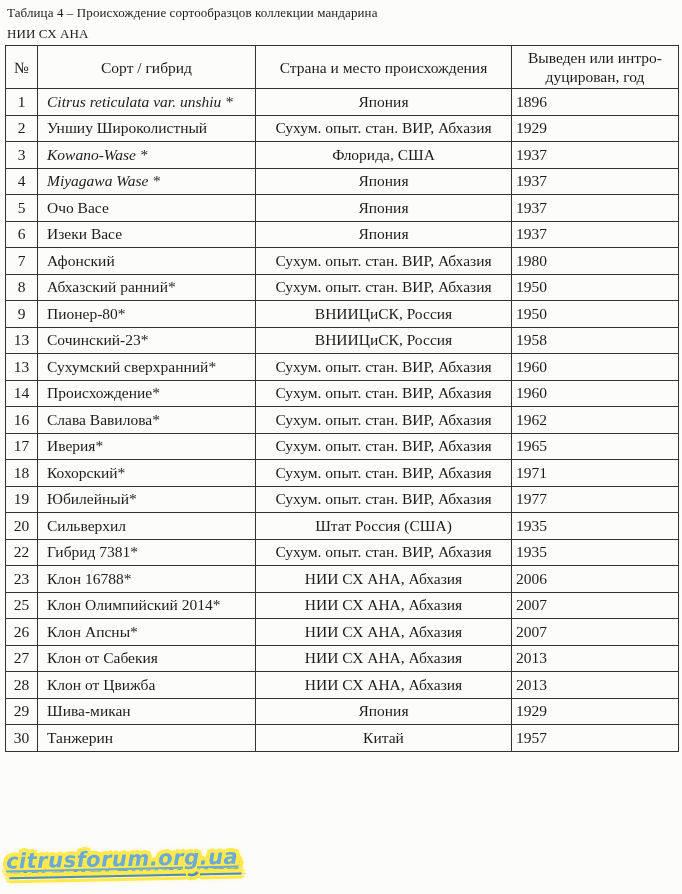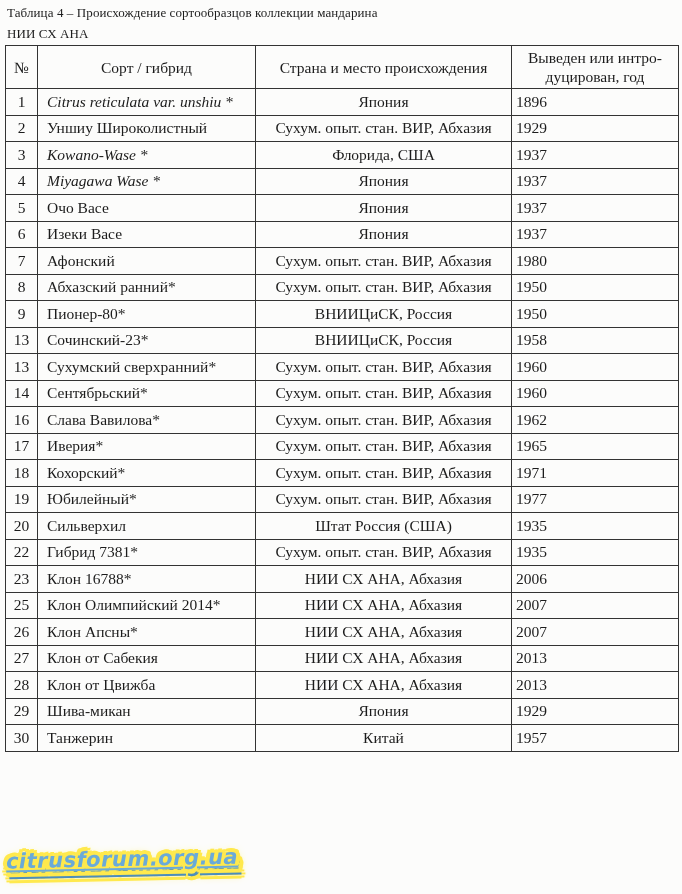--- a/index.html
+++ b/index.html
@@ -164,21 +164,21 @@
         <td class="c-year">1958</td>
       </tr>
       <tr>
         <td class="c-num">13</td>
         <td class="c-name">Сухумский сверхранний*</td>
         <td class="c-origin">Сухум. опыт. стан. ВИР, Абхазия</td>
         <td class="c-year">1960</td>
       </tr>
       <tr>
         <td class="c-num">14</td>
-        <td class="c-name">Сентябрьский*</td>
+        <td class="c-name">Происхождение*</td>
         <td class="c-origin">Сухум. опыт. стан. ВИР, Абхазия</td>
         <td class="c-year">1960</td>
       </tr>
       <tr>
         <td class="c-num">16</td>
         <td class="c-name">Слава Вавилова*</td>
         <td class="c-origin">Сухум. опыт. стан. ВИР, Абхазия</td>
         <td class="c-year">1962</td>
       </tr>
       <tr>

